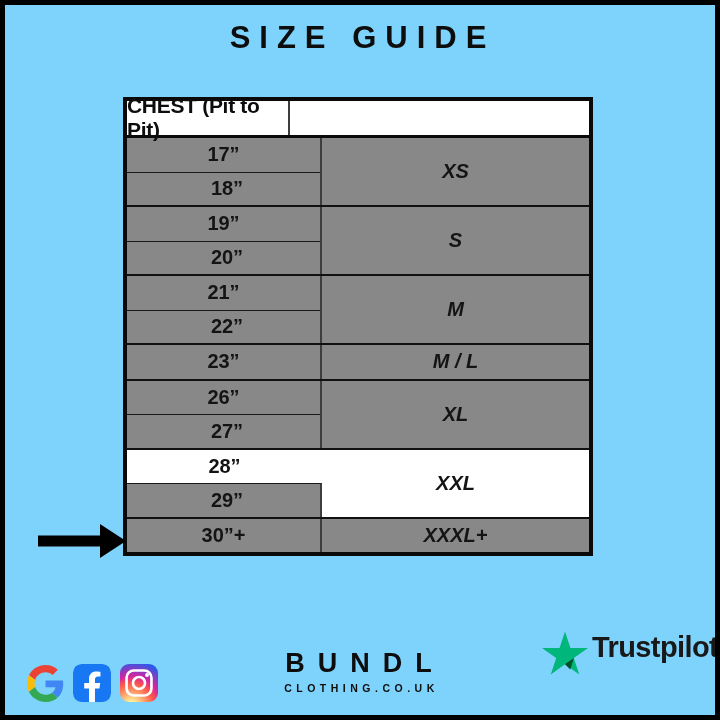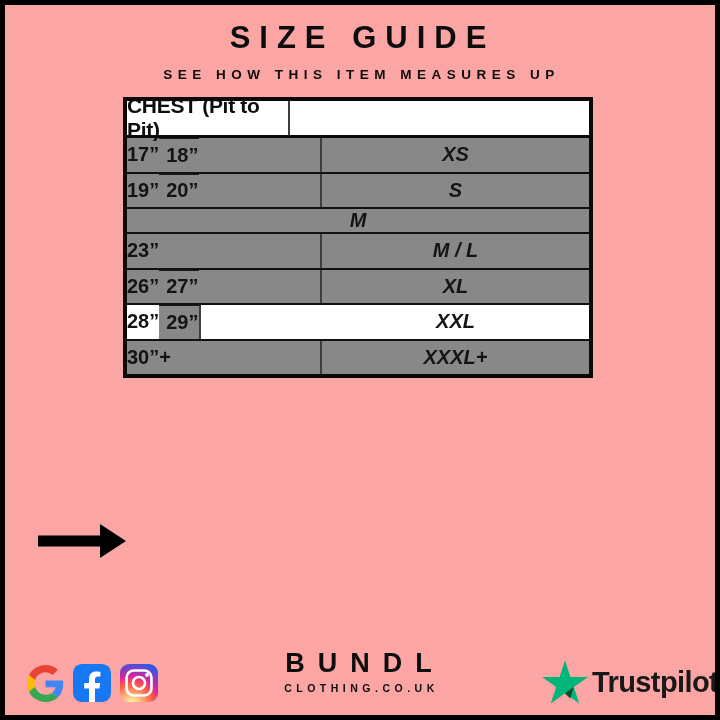--- a/index.html
+++ b/index.html
@@ -11,21 +11,21 @@
     --divider: #3d3d3d;
     --tp-green: #00b67a;
     --tp-dark: #005128;
     --fb-blue: #1877f2;
     --g-blue: #4285F4; --g-red: #EA4335; --g-yellow: #FBBC05; --g-green: #34A853;
   }
   html, body { background:#fff; }
   .page {
     position: relative;
     width: 720px; height: 720px;
-    background: #fca5a5;
+    background: #7dd3fc;
     border: 5px solid #000;
     font-family: "Liberation Sans", sans-serif;
     color: #111;
     overflow: hidden;
   }
   .title {
     margin-top: 15px;
     text-align: center;
     font-size: 31px;
     font-weight: 800;
@@ -59,21 +59,21 @@
     display: flex; align-items: center; justify-content: center;
     font-weight: 700; font-size: 21px; letter-spacing: -0.3px;
     color: #0d0d0d;
   }
   .th-chest { width: 163px; border-right: 2.5px solid var(--divider); }
   .th-size { flex: 1; }
   .group { display: flex; border-bottom: 2.5px solid var(--line-thick); }
   .group:last-child { border-bottom: none; }
   .chest-col {
     width: 195px;
-    display: flex; flex-direction: row;
+    display: flex; flex-direction: column;
     border-right: 2.5px solid var(--divider);
     text-align: center;
   }
   .chest-cell {
     height: 33.5px;
     display: flex; align-items: center; justify-content: center;
     font-weight: 700; font-size: 20px; color: #141414;
   }
   .chest-cell + .chest-cell { border-top: 1.5px solid var(--line-thin); padding-left: 7px; }
   .size-cell {
@@ -122,41 +122,40 @@
     text-align: center;
   }
   .brand-domain {
     margin-top: 3px;
     font-size: 10.5px; font-weight: 700;
     letter-spacing: 4.5px; margin-left: 3px;
     color: #0d0d0d;
   }
   .trustpilot {
     position: absolute;
-    left: 537px; top: 655px;
-    display: flex; align-items: center; gap: 4px;
+    left: 537px; top: 626px;
+    display: flex; align-items: flex-start; gap: 4px;
   }
   .tp-star { width: 46px; height: 44px; }
   .tp-star .star-main { fill: var(--tp-green); }
   .tp-star .star-notch { fill: var(--tp-dark); }
   .tp-label {
     font-size: 29px; font-weight: 700;
     color: #191919; letter-spacing: -0.6px;
   }
   .fb-bg { fill: var(--fb-blue); }
   .gp-blue { fill: var(--g-blue); } .gp-red { fill: var(--g-red); }
   .gp-yellow { fill: var(--g-yellow); } .gp-green { fill: var(--g-green); }
 </style>
 </head>
 <body>
 
 <div class="page">
 
   <div class="title">SIZE GUIDE</div>
-  <div class="subtitle">SEE HOW THIS ITEM MEASURES UP</div>
 
   <div class="size-table">
 
     <div class="thead">
       <div class="th th-chest">CHEST (Pit to Pit)</div>
     </div>
 
     <div class="group">
       <div class="chest-col">
         <div class="chest-cell">17”</div>
@@ -167,20 +166,24 @@
 
     <div class="group">
       <div class="chest-col">
         <div class="chest-cell">19”</div>
         <div class="chest-cell">20”</div>
       </div>
       <div class="size-cell">S</div>
     </div>
 
     <div class="group">
+      <div class="chest-col">
+        <div class="chest-cell">21”</div>
+        <div class="chest-cell">22”</div>
+      </div>
       <div class="size-cell">M</div>
     </div>
 
     <div class="group">
       <div class="chest-col">
         <div class="chest-cell">23”</div>
       </div>
       <div class="size-cell">M / L</div>
     </div>
 

